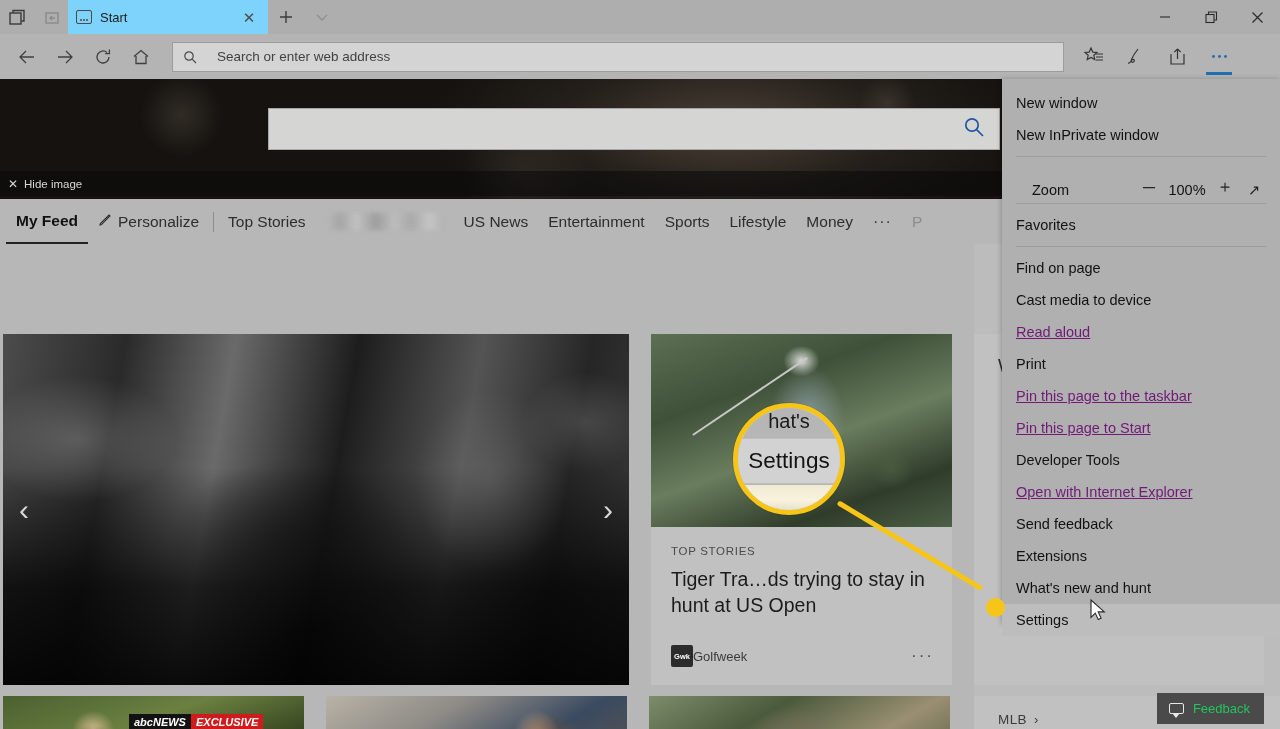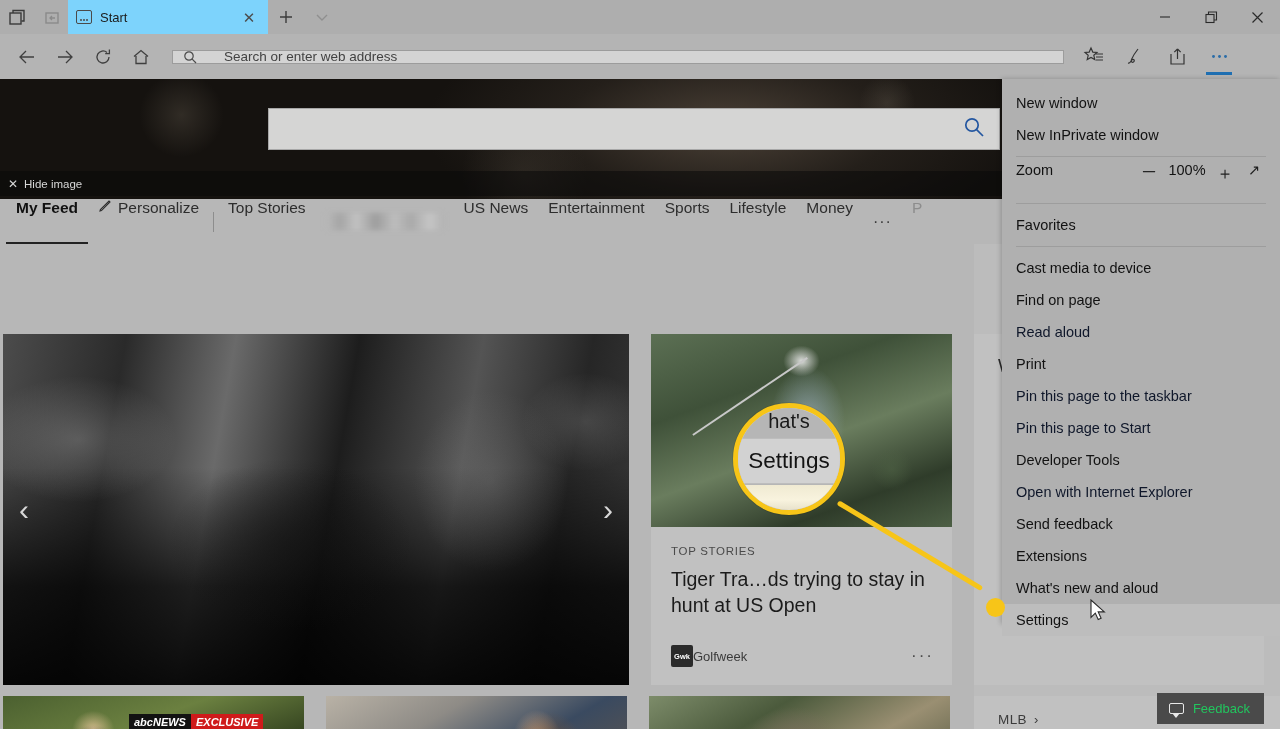--- a/index.html
+++ b/index.html
@@ -52,23 +52,23 @@
   
   .navbar {
     position: absolute; left: 0; top: 34px; width: 1280px; height: 45px;
     background: #b4b4b4; display: flex; align-items: center; padding: 0 8px;
   }
   .navbtn {
     width: 38px; height: 38px; display: flex; align-items: center;
     justify-content: center; color: #3f3f3f; flex: 0 0 auto;
   }
   .addrwrap {
-    flex: 1; height: 14px; margin: 0 8px 0 12px; background: #d4d4d4;
+    flex: 1; height: 30px; margin: 0 8px 0 12px; background: #d4d4d4;
     border: 1px solid #9c9c9c; display: flex; align-items: center;
-    padding: 0 10px; gap: 27px; max-width: 892px;
+    padding: 0 10px; gap: 20px; max-width: 892px;
   }
   .addr-text { font-size: 13.5px; color: #424242; }
   .toolicon {
     width: 42px; height: 40px; display: flex; align-items: center;
     justify-content: center; color: #343434; flex: 0 0 auto; position: relative;
   }
   .toolicon.active::after {
     content: ""; position: absolute; left: 8px; right: 8px; bottom: 2px;
     height: 3px; background: #1f6fb2;
   }
@@ -105,21 +105,21 @@
   .hideimg .xg { font-size: 12px; }
 
   
   .feednav {
     position: absolute; left: 0; top: 120px; width: 1008px; height: 45px;
     background: #b7b7b7; display: flex; align-items: center; gap: 0;
     padding-left: 6px; overflow: hidden;
   }
   .feeditem {
     font-size: 15.5px; color: #2d2d2d; padding: 0 10px; white-space: nowrap;
-    display: flex; gap: 6px; height: 100%;
+    display: flex; align-items: center; gap: 6px; height: 100%;
   }
   .feeditem.sel {
     font-weight: bold; color: #111; border-bottom: 2.5px solid #222;
     padding-bottom: 0; align-self: stretch;
   }
   .feed-sep { width: 1px; height: 20px; background: #8d8d8d; margin: 0 4px; }
   .feed-blur {
     width: 118px; height: 17px; margin: 0 10px;
     background: linear-gradient(90deg,#b9b9b9 0%,#a5a5a5 12%,#c2c2c2 26%,#9d9d9d 42%,#bdbdbd 58%,#a9a9a9 72%,#c5c5c5 88%,#b2b2b2 100%);
     filter: blur(2.6px); border-radius: 2px;
@@ -243,24 +243,24 @@
   
   .edgemenu {
     position: absolute; right: 0; top: 79px; width: 278px; height: 545px;
     background: #b0b0b0; box-shadow: -1px 0 5px rgba(0,0,0,.22);
     padding: 8px 0; z-index: 40;
   }
   .mi {
     height: 32px; display: flex; align-items: center; padding: 0 14px;
     font-size: 14.5px; color: #121212;
   }
-  .mi.dim { color: #0f172a; }
+  .mi.dim { color: #701a75; text-decoration: underline; }
   .mi.hl { background: #bdbdbd; }
   .msep { height: 1px; background: #9d9d9d; margin: 5px 14px; }
-  .mi-zoom { height: 36px; display: flex; align-items: flex-start; padding: 0 12px 0 14px; font-size: 14.5px; color: #121212; }
+  .mi-zoom { height: 36px; display: flex; align-items: flex-end; padding: 0 12px 0 14px; font-size: 14.5px; color: #121212; margin-left: 16px; }
   .mz-label { flex: 1; }
   .mz-btn { width: 30px; text-align: center; font-size: 17px; color: #1c1c1c; }
   .mz-val { min-width: 46px; text-align: center; font-size: 14.5px; }
   .mz-full { width: 28px; text-align: center; color: #1c1c1c; }
 
   
   .magnifier {
     position: absolute; left: 733px; top: 403px; width: 112px; height: 112px;
     border-radius: 50%; border: 5px solid #f7c518; overflow: hidden;
     background: #d3d3d3; z-index: 60; box-shadow: 0 0 0 1px rgba(0,0,0,.08);
@@ -531,31 +531,31 @@
       <div class="mi-zoom">
         <span class="mz-label">Zoom</span>
         <span class="mz-btn">─</span>
         <span class="mz-val">100%</span>
         <span class="mz-btn">＋</span>
         <span class="mz-full">↗</span>
       </div>
       <div class="msep"></div>
       <div class="mi">Favorites</div>
       <div class="msep"></div>
+      <div class="mi">Find on page</div>
       <div class="mi">Cast media to device</div>
-      <div class="mi">Find on page</div>
       <div class="mi dim">Read aloud</div>
       <div class="mi">Print</div>
       <div class="mi dim">Pin this page to the taskbar</div>
       <div class="mi dim">Pin this page to Start</div>
       <div class="mi">Developer Tools</div>
       <div class="mi dim">Open with Internet Explorer</div>
       <div class="mi">Send feedback</div>
       <div class="mi">Extensions</div>
-      <div class="mi">What's new and aloud</div>
+      <div class="mi">What's new and hunt</div>
       <div class="mi hl">Settings</div>
     </div>
 
   <div class="leader"></div>
   <div class="leader-dot"></div>
   <div class="magnifier">
     <div class="mag-inner">
       <div class="mag-txt-top">hat's</div>
       <div class="mag-band">
         <span>Settings</span>

